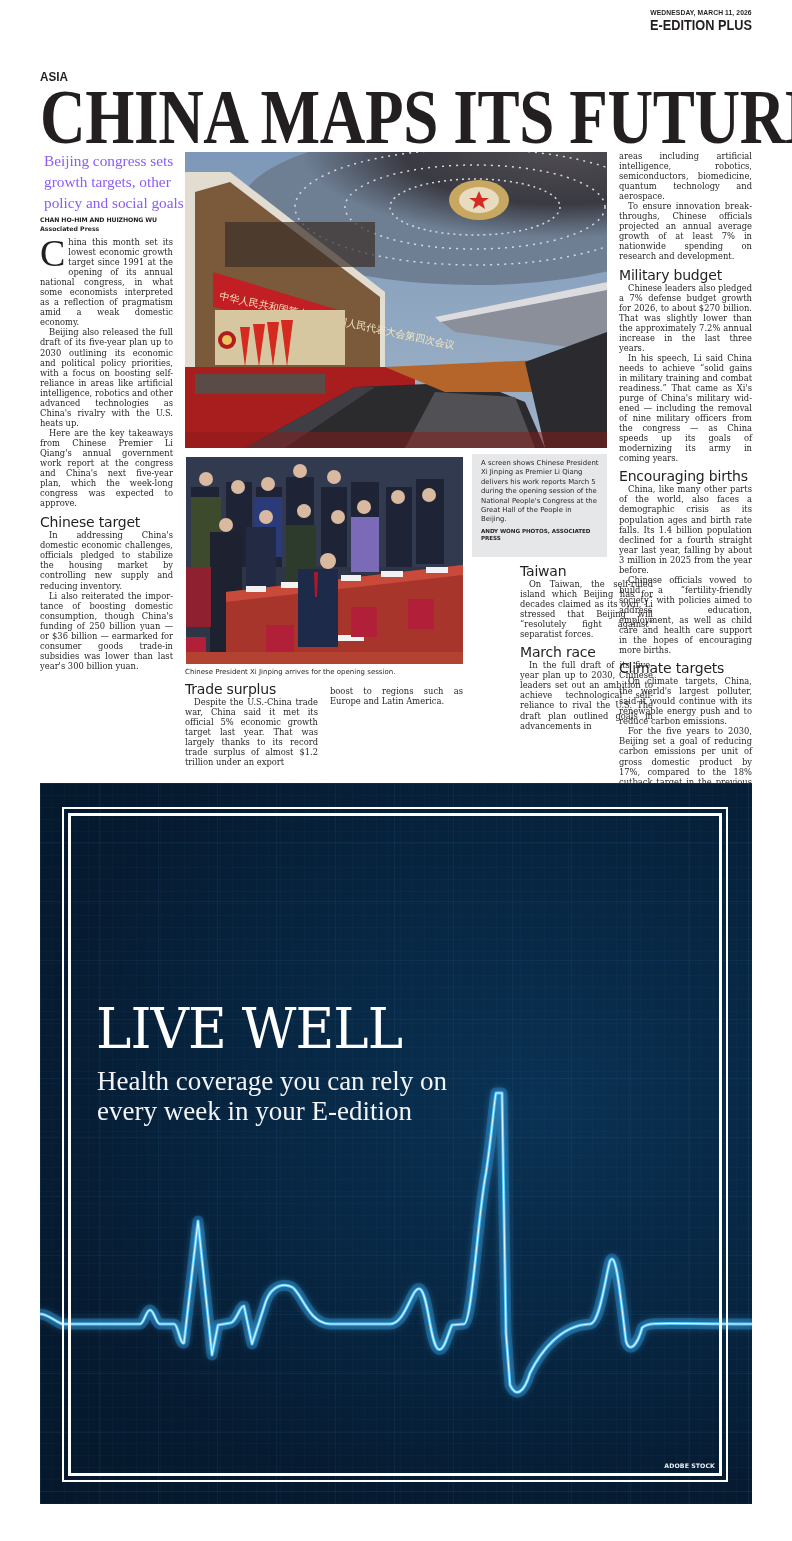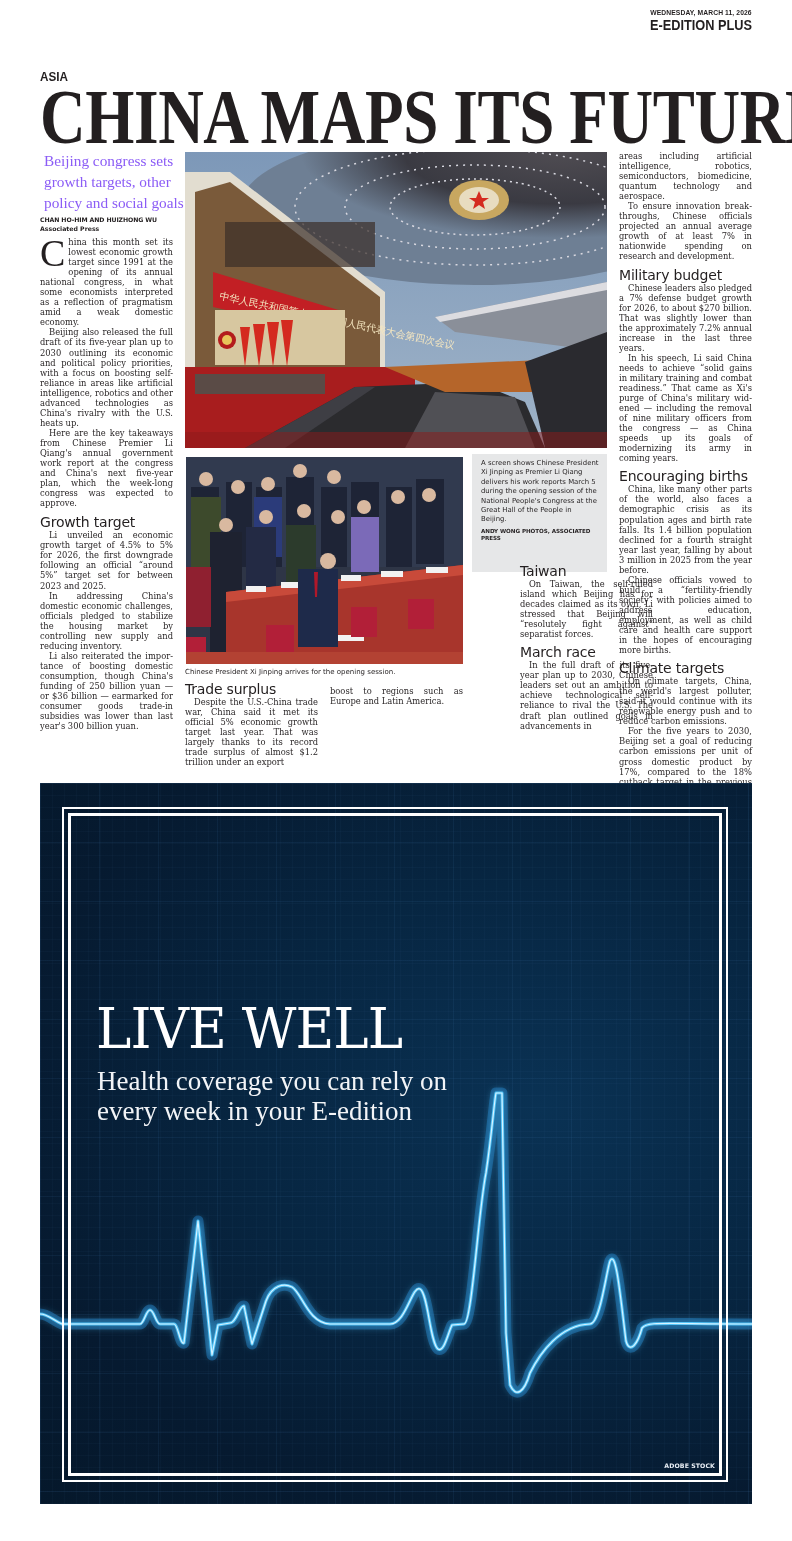--- a/index.html
+++ b/index.html
@@ -20,21 +20,21 @@
   .deck { position: absolute; left: 44px; top: 150px; width: 140px; font-family: "Liberation Serif", serif; font-size: 15.3px; line-height: 21px; color: #8b5cf6; }
   .byline { position: absolute; left: 40px; top: 216px; width: 145px; font-family: "DejaVu Sans", sans-serif; font-size: 6.2px; line-height: 8.5px; }
   .byline .names { font-weight: bold; text-transform: uppercase; letter-spacing: -0.1px; }
   .byline .org { font-weight: bold; }
 
   .dropcap { float: left; font-family: "Liberation Serif", serif; font-size: 38px; line-height: 30px; margin: 1px 3px 0 0; height: 30px; color: #231f20; }
 
   .photo { position: absolute; overflow: hidden; }
   .photo svg { display: block; width: 100%; height: 100%; }
 
-  .caption-box { position: absolute; left: 472px; top: 454px; width: 135px; height: 118px; background: #e6e7e8; padding: 5px 8px 0 9px; font-family: "DejaVu Sans", sans-serif; font-size: 6.9px; line-height: 9.4px; color: #231f20; }
+  .caption-box { position: absolute; left: 472px; top: 454px; width: 135px; height: 103px; background: #e6e7e8; padding: 5px 8px 0 9px; font-family: "DejaVu Sans", sans-serif; font-size: 6.9px; line-height: 9.4px; color: #231f20; }
   .caption-credit { font-family: "DejaVu Sans", sans-serif; font-weight: bold; font-size: 5.6px; line-height: 7.2px; margin-top: 3px; text-transform: uppercase; letter-spacing: -0.05px; }
   .caption-under { position: absolute; left: 185px; top: 668px; width: 280px; font-family: "DejaVu Sans", sans-serif; font-size: 7px; line-height: 9px; color: #231f20; white-space: nowrap; }
 
   .ad { position: absolute; left: 40px; top: 783px; width: 712px; height: 721px; background: radial-gradient(ellipse at 70% 45%, #0a3254 0%, #072642 40%, #061a30 75%, #05182b 100%); overflow: hidden; }
   .ad-grid { position: absolute; inset: 0; background-image: linear-gradient(rgba(80,140,200,0.09) 1px, transparent 1px), linear-gradient(90deg, rgba(80,140,200,0.09) 1px, transparent 1px); background-size: 59px 59px; }
   .ad-grid-fine { position: absolute; inset: 0; background-image: linear-gradient(rgba(80,140,200,0.04) 1px, transparent 1px), linear-gradient(90deg, rgba(80,140,200,0.04) 1px, transparent 1px); background-size: 12px 12px; }
   .ad-frame-outer { position: absolute; left: 22px; top: 24px; width: 666px; height: 675px; border: 2px solid #ffffff; }
   .ad-frame-inner { position: absolute; left: 28px; top: 30px; width: 654px; height: 663px; border: 3.5px solid #ffffff; }
   .ad-title { position: absolute; left: 56px; top: 214px; font-family: "DejaVu Serif", serif; font-size: 56px; line-height: 64px; color: #ffffff; letter-spacing: -1px; transform: scaleX(0.95); transform-origin: left; }
   .ad-subtitle { position: absolute; left: 57px; top: 283px; width: 400px; font-family: "Liberation Serif", serif; font-size: 27px; line-height: 30px; color: #f2f4f7; }
@@ -53,22 +53,21 @@
 <div class="deck">Beijing congress sets growth targets, other policy and social goals</div>
 <div class="byline">
   <div class="names">CHAN HO-HIM AND HUIZHONG WU</div>
   <div class="org">Associated Press</div>
 </div>
 
 <div class="col" style="left:40px; top:237px; width:133px;">
   <p class="noindent"><span class="dropcap">C</span><span>hina this month set its low­est economic growth target since 1991 at the opening of its annual national congress, in what some economists inter­preted as a reflection of prag­matism amid a weak domestic economy.</span></p>
   <p>Beijing also released the full draft of its five-year plan up to 2030 outlining its economic and political policy priorities, with a focus on boosting self-reliance in areas like artificial intelligence, robotics and other advanced technologies as China's rivalry with the U.S. heats up.</p>
   <p>Here are the key takeaways from Chinese Premier Li Qiang's annual government work report at the congress and China's next five-year plan, which the week-long congress was expected to approve.</p>
-  <h3 style="margin-top:8px;">Growth target</h3>
-  <p>Li unveiled an economic growth target of 4.5% to 5% for 2026, the first downgrade follow­ing an official “around 5%” target set for between 2023 and 2025.</p>
+  <h3 style="margin-top:8px;">Chinese target</h3>
   <p>In addressing China's domes­tic economic challenges, officials pledged to stabilize the housing market by controlling new supply and reducing inventory.</p>
   <p>Li also reiterated the impor­tance of boosting domestic consumption, though China's funding of 250 billion yuan — or $36 billion — earmarked for con­sumer goods trade-in subsidies was lower than last year's 300 billion yuan.</p>
 </div>
 
 <div class="photo" style="left:185px; top:152px; width:422px; height:296px;">
   <svg viewBox="0 0 422 296" preserveAspectRatio="none">
     <defs>
       <linearGradient id="wall" x1="0" y1="0" x2="0" y2="1">
         <stop offset="0" stop-color="#7d98b8"></stop>
           <stop offset="1" stop-color="#9fb3c8"></stop>

